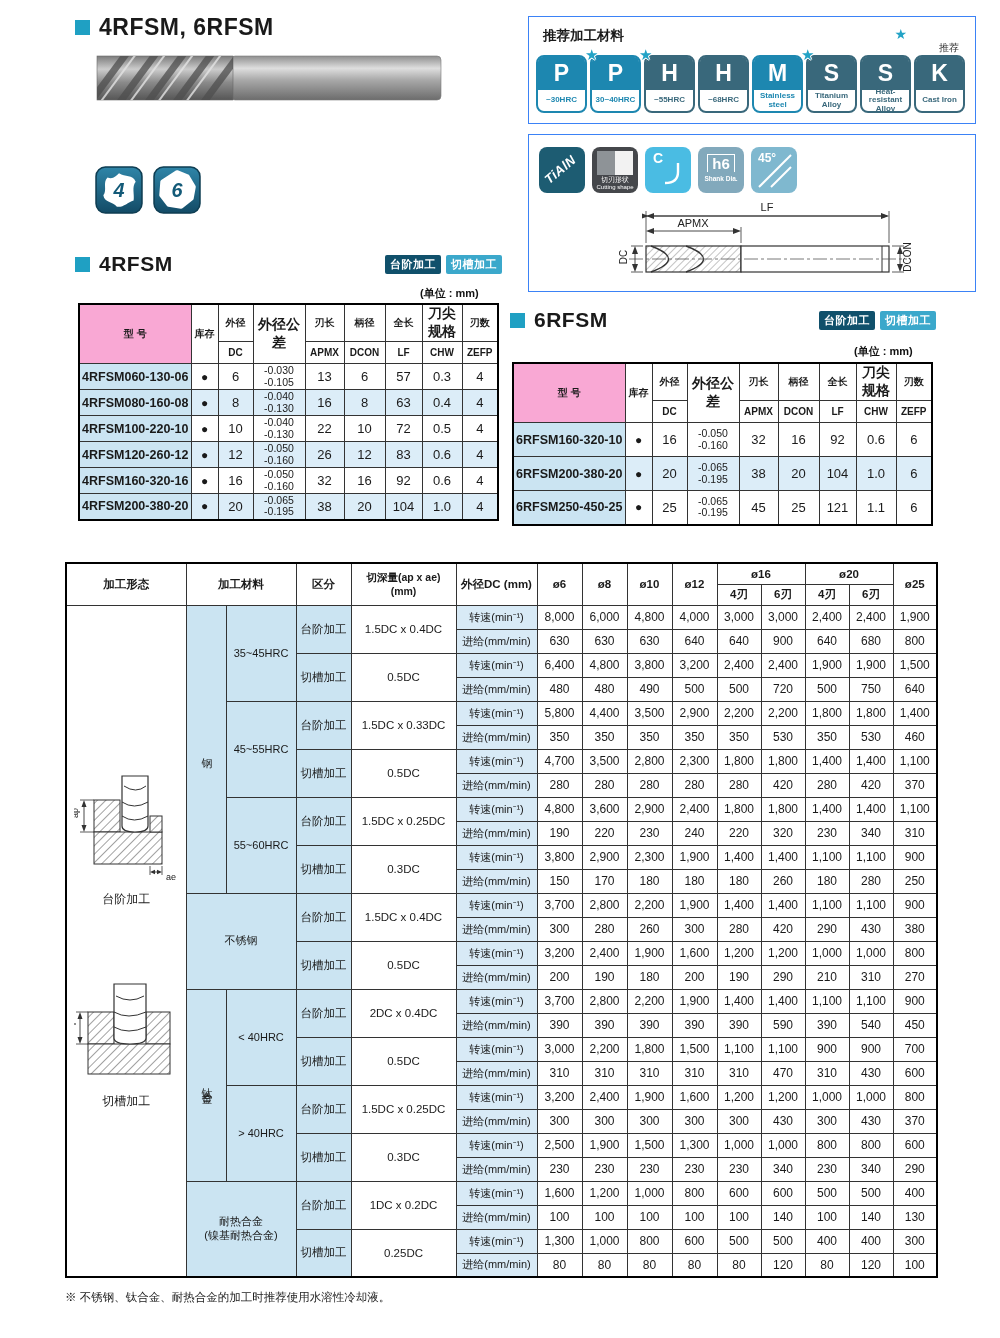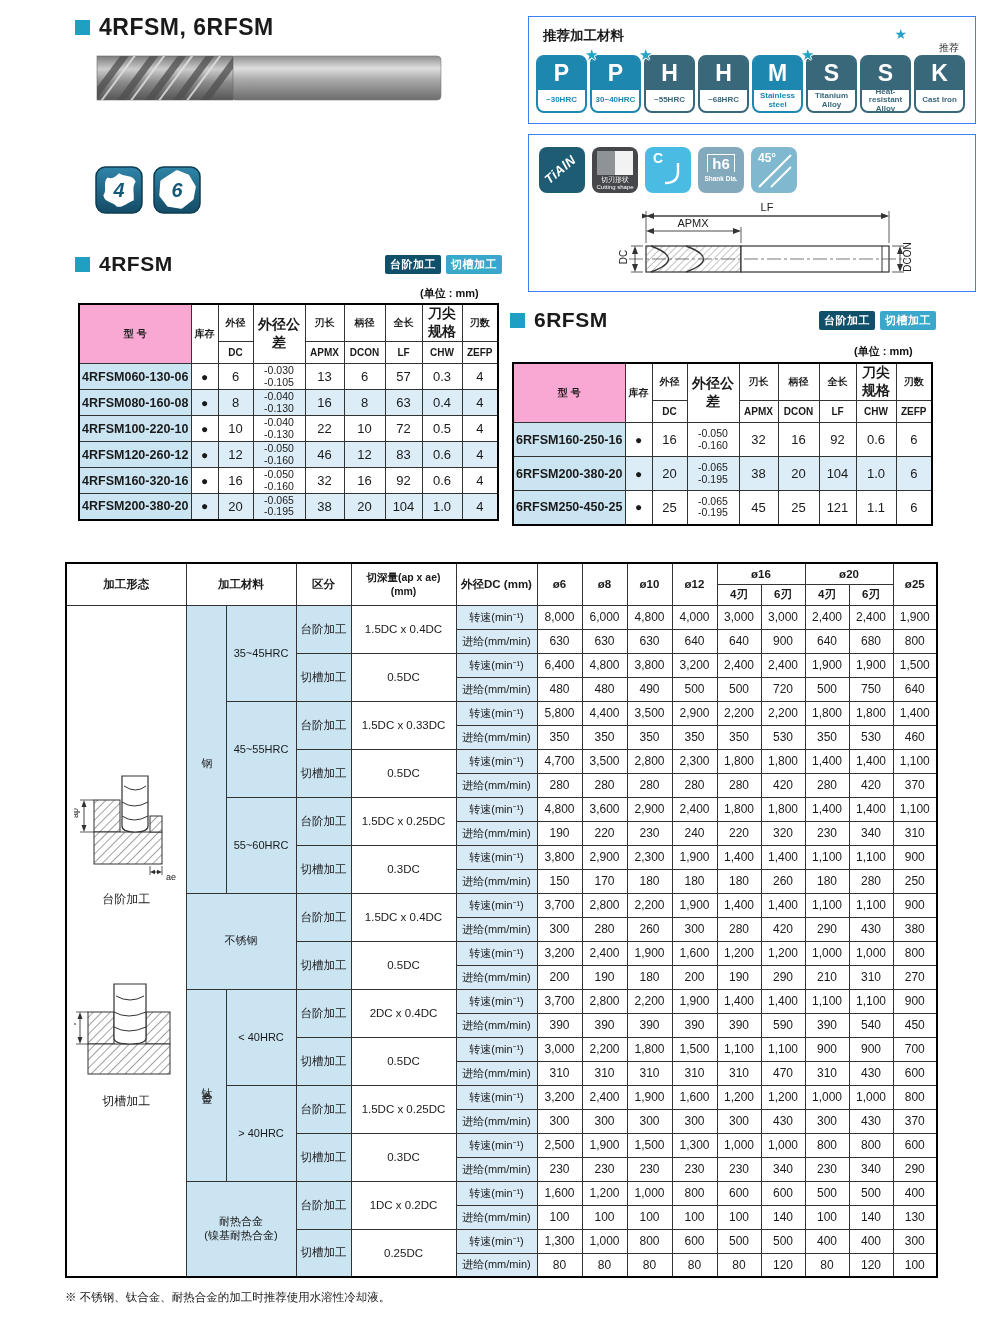--- a/index.html
+++ b/index.html
@@ -380,21 +380,21 @@
           <td class="num">72</td>
           <td class="num">0.5</td>
           <td class="num">4</td>
         </tr>
         <tr class="alt">
           <td class="model">4RFSM120-260-12</td>
           <td class="stock">●</td>
           <td class="num">12</td>
           <td class="tol">-0.050
 -0.160</td>
-          <td class="num">46</td>
+          <td class="num">26</td>
           <td class="num">12</td>
           <td class="num">83</td>
           <td class="num">0.6</td>
           <td class="num">4</td>
         </tr>
         <tr>
           <td class="model">4RFSM160-320-16</td>
           <td class="stock">●</td>
           <td class="num">16</td>
           <td class="tol">-0.050
@@ -456,21 +456,21 @@
         <th>DC</th>
         <th>APMX</th>
         <th>DCON</th>
         <th>LF</th>
         <th>CHW</th>
         <th>ZEFP</th>
       </tr>
     </thead>
     <tbody>
         <tr>
-          <td class="model">6RFSM160-250-16</td>
+          <td class="model">6RFSM160-320-10</td>
           <td class="stock">●</td>
           <td class="num">16</td>
           <td class="tol">-0.050
 -0.160</td>
           <td class="num">32</td>
           <td class="num">16</td>
           <td class="num">92</td>
           <td class="num">0.6</td>
           <td class="num">6</td>
         </tr>

